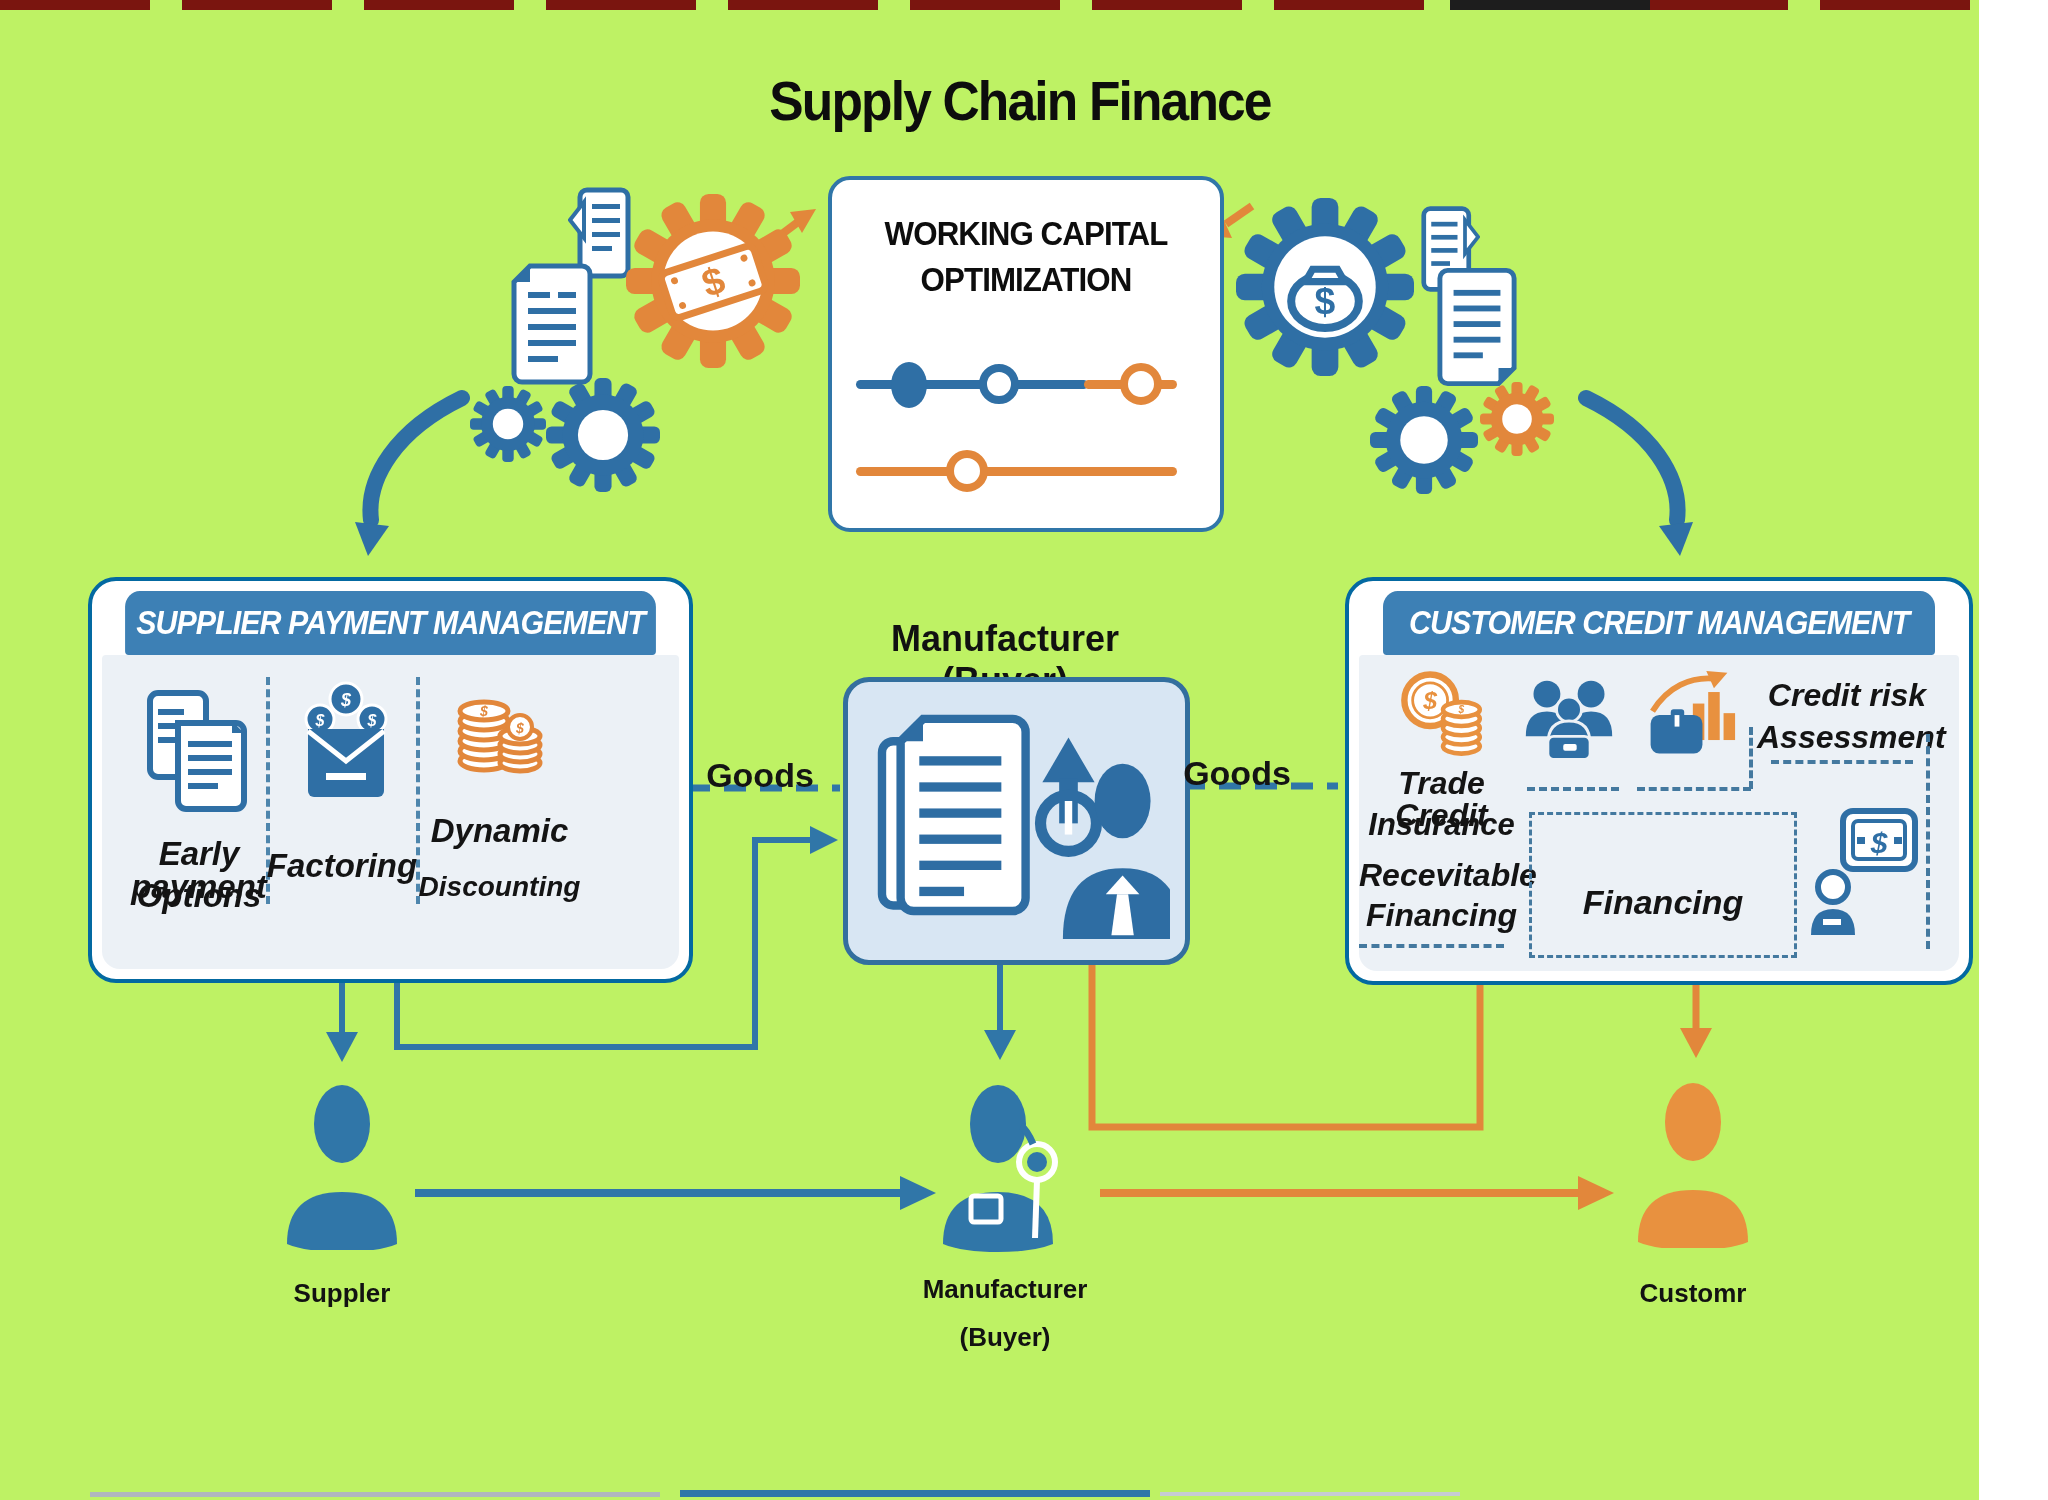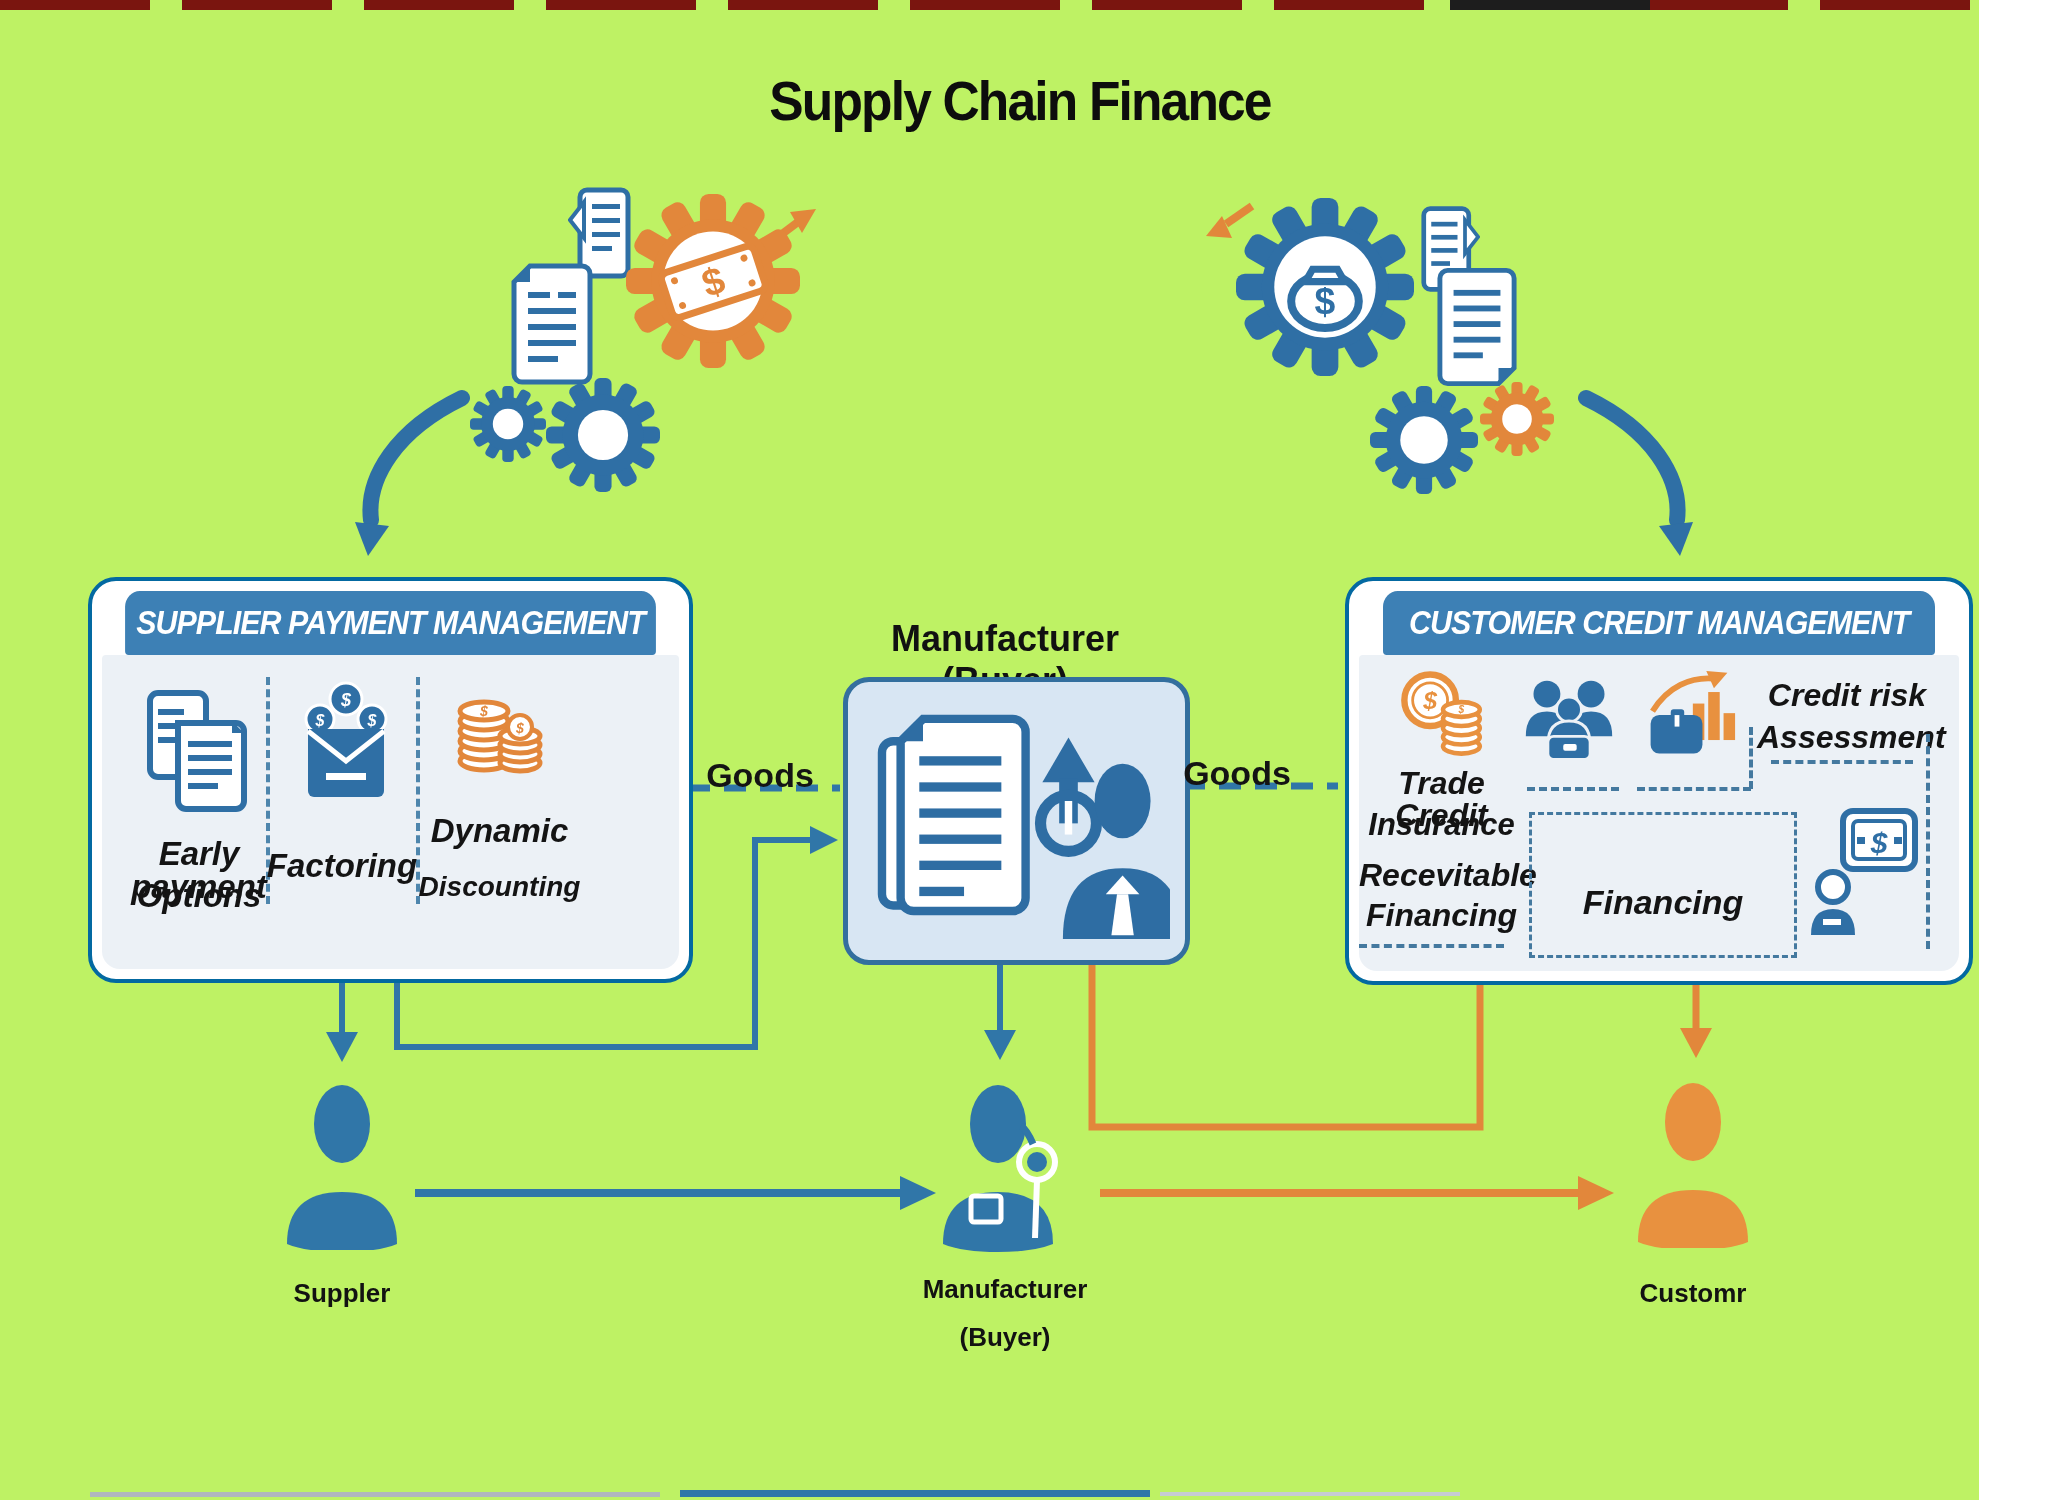--- a/index.html
+++ b/index.html
@@ -174,20 +174,33 @@
   </svg>
   <svg class="abs" style="left:1370px;top:386px;" width="108" height="108" viewBox="0 0 100 100">
     <use href="#gearbase" fill="#2f6fa5"></use>
       <circle cx="50" cy="50" r="22" fill="#fff"></circle>
   </svg>
   <svg class="abs" style="left:1480px;top:382px;" width="74" height="74" viewBox="0 0 100 100">
     <use href="#gearbase" fill="#e2873b"></use>
       <circle cx="50" cy="50" r="20" fill="#fff"></circle>
   </svg>
 
+  <div class="abs wco">
+    <div class="abs ctr wco-title condensed" style="top:34px;left:0;">WORKING CAPITAL</div>
+    <div class="abs ctr wco-title condensed" style="top:80px;left:0;">OPTIMIZATION</div>
+
+    <div class="track" style="left:24px;top:200px;width:232px;background:#2f6fa5;"></div>
+    <div class="track" style="left:252px;top:200px;width:93px;background:#e2873b;"></div>
+    <div class="knob" style="left:59px;top:182px;width:36px;height:46px;background:#2f6fa5;"></div>
+    <div class="knob" style="left:147px;top:184px;width:24px;height:24px;border:8px solid #2f6fa5;"></div>
+    <div class="knob" style="left:288px;top:183px;width:26px;height:26px;border:8px solid #e2873b;"></div>
+
+    <div class="track" style="left:24px;top:287px;width:321px;background:#e2873b;"></div>
+    <div class="knob" style="left:114px;top:270px;width:26px;height:26px;border:8px solid #e2873b;"></div>
+  </div>
 
   <div class="abs panel" style="left:88px;top:577px;width:597px;height:398px;">
     <div class="panel-header condensed">SUPPLIER PAYMENT MANAGEMENT</div>
     <div class="panel-body"></div>
     <div class="sep-v" style="left:174px;top:96px;height:227px;"></div>
     <div class="sep-v" style="left:324px;top:96px;height:227px;"></div>
 
     <svg class="abs" style="left:52px;top:108px;" width="110" height="126" viewBox="0 0 110 126">
       <rect x="6" y="4" width="56" height="84" rx="8" fill="#fff" stroke="#2f6fa5" stroke-width="6"></rect>
       <rect x="14" y="20" width="26" height="6" fill="#2f6fa5"></rect>

